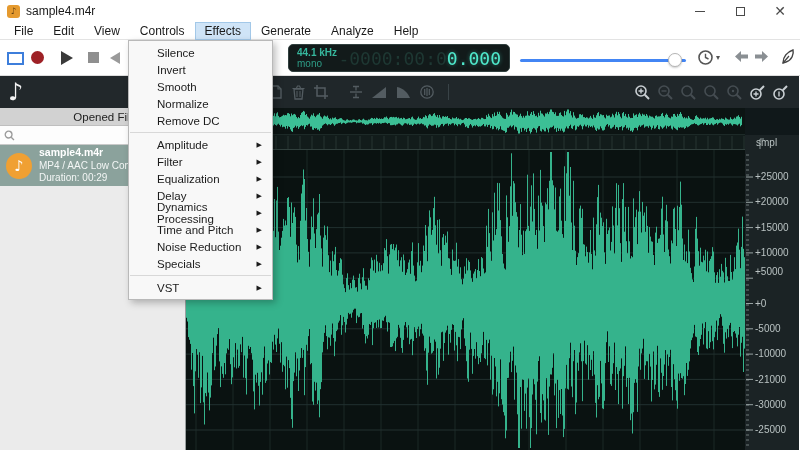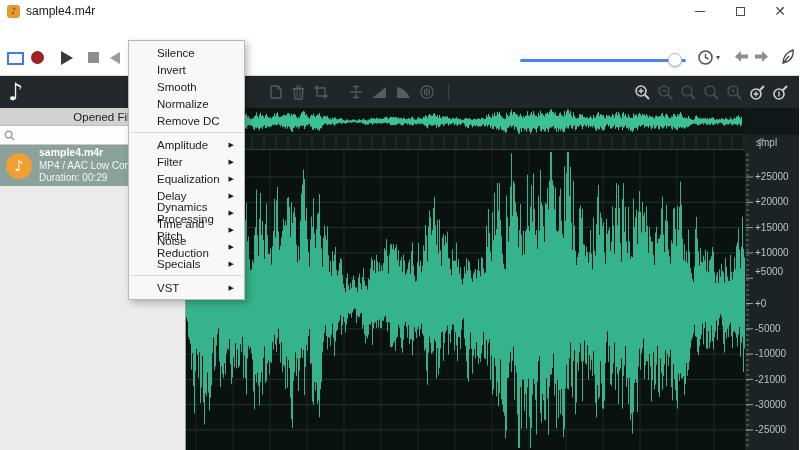--- a/index.html
+++ b/index.html
@@ -73,21 +73,21 @@
   .overview { position:absolute; left:0; top:32px; width:559px; height:27px; background:#0c1413; border-bottom:1px solid #1d2a28; }
   .timeline { position:absolute; left:0; top:59px; width:559px; height:15px; background:#121c1b; }
   .wave-canvas { position:absolute; left:0; top:74px; width:559px; height:300px; background:#0a1211; }
 
   .ruler { position:absolute; left:559px; top:59px; width:54px; height:315px; background:#1b2325; border-left:1px solid #39434600; }
   .ruler-unit { position:absolute; left:10px; top:2px; font-size:10px; color:#b9c2c2; }
   .ruler-label { position:absolute; left:9px; width:44px; font-size:10px; color:#b9c2c2; }
   .ruler svg { position:absolute; left:0; top:0; }
 
   
-  .dropdown { position:absolute; left:128px; top:40px; width:117px; background:#f8f8f8; border:1px solid #b9b9b9; box-shadow:3px 3px 7px rgba(0,0,0,.25); padding:3px 0; z-index:100; }
+  .dropdown { position:absolute; left:128px; top:40px; width:145px; background:#f8f8f8; border:1px solid #b9b9b9; box-shadow:3px 3px 7px rgba(0,0,0,.25); padding:3px 0; z-index:100; }
   .menu-item { height:17px; display:flex; align-items:center; padding-left:28px; padding-right:10px; font-size:11.5px; color:#1b1b1b; position:relative; }
   .menu-arrow { margin-left:auto; font-size:7px; color:#1b1b1b; font-family:"DejaVu Sans",sans-serif; }
   .menu-sep { height:1px; background:#d8d8d8; margin:3px 1px; }
 </style>
 </head>
 <body>
 
 <div class="app">
 
   <div class="titlebar">
@@ -99,38 +99,57 @@
         </div>
       <div class="win-btn">
           <span class="glyph-max"></span>
         </div>
       <div class="win-btn">
           <span class="glyph-close">✕</span>
         </div>
     </div>
   </div>
 
+  <div class="menubar">
+    <span class="mitem">File</span>
+    <span class="mitem">Edit</span>
+    <span class="mitem">View</span>
+    <span class="mitem">Controls</span>
+    <span class="mitem active">Effects</span>
+    <span class="mitem">Generate</span>
+    <span class="mitem">Analyze</span>
+    <span class="mitem">Help</span>
+  </div>
 
   <div class="toolbar">
     <button class="tb" style="left:2px; top:7px; width:26px; height:22px;">
         <span class="sel-rect"></span>
       </button>
     <button class="tb" style="left:31px; top:11px;">
         <span class="rec-circle"></span>
       </button>
     <button class="tb" style="left:61px; top:11px;">
         <span class="play-tri"></span>
       </button>
     <button class="tb" style="left:88px; top:12px;">
         <span class="stop-sq"></span>
       </button>
     <button class="tb" style="left:110px; top:12px;">
         <span class="prev-tri"></span>
       </button>
 
+    <div class="lcd">
+      <div class="lcd-left">
+        <span class="lcd-rate">44.1 kHz</span>
+        <span class="lcd-ch">mono</span>
+      </div>
+      <div class="lcd-digits">
+        <span class="lcd-ghost">-0000:00:0</span><span class="lcd-live">0.000</span>
+      </div>
+    </div>
 
     <div class="slider">
       <div class="slider-track"></div>
       <div class="slider-thumb"></div>
     </div>
 
     <button class="tb" style="left:696px; top:8px;">
       <svg width="19" height="19" viewBox="0 0 19 19">
           <circle cx="9.5" cy="9.5" r="6.5" fill="none" stroke="#555" stroke-width="1.6"></circle>
           <path d="M9.5 5.8 V9.5 L12.5 11" fill="none" stroke="#555" stroke-width="1.4"></path>

